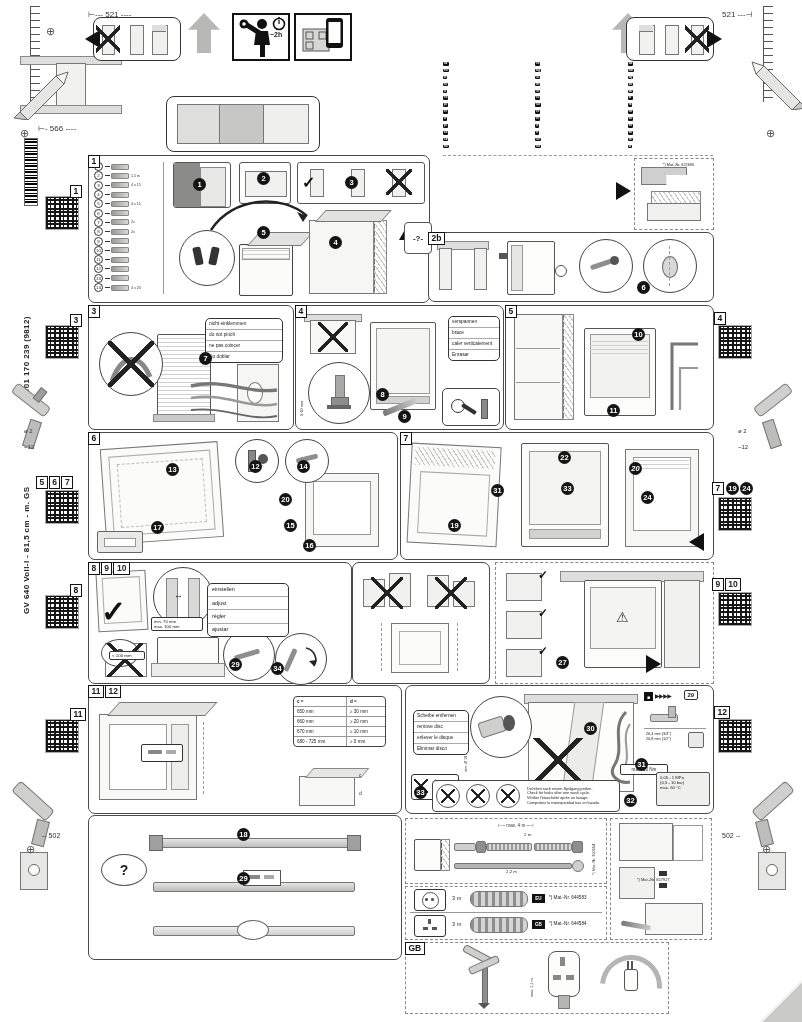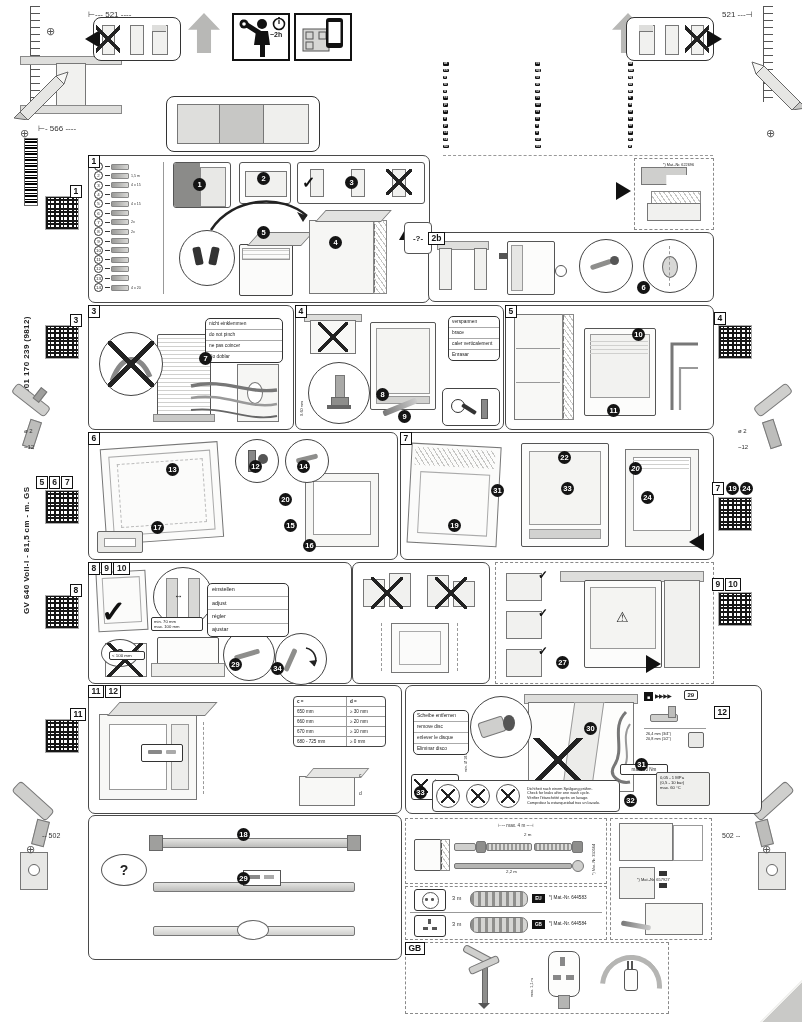--- a/index.html
+++ b/index.html
@@ -917,21 +917,21 @@
         </div>
     </div>
     <div class="abs" style="left:206px;top:82px;width:92px;height:40px;">
       <div class="cab" style="left:4px;top:8px;width:54px;height:28px;background:#f8f8f6;"></div>
       <div class="abs" style="left:10px;top:0;width:54px;height:8px;background:#e6e6e4;border:.8px solid #888;transform:skewX(-40deg);transform-origin:left bottom;"></div>
       <div class="dim" style="left:64px;top:4px;font-size:5px;">c</div>
       <div class="dim" style="left:64px;top:22px;font-size:5px;">d</div>
     </div>
   </div>
 
-  <div class="panel" style="left:405px;top:685px;width:307px;height:127px;padding-left:48px;">
+  <div class="panel" style="left:405px;top:685px;width:307px;height:127px;">
     <div class="box-lines" style="left:7px;top:24px;width:54px;">
 
     <div>Scheibe entfernen</div>
         <div>remove disc</div>
         <div>enlever le disque</div>
         <div>Eliminar disco</div>
       </div>
     <div class="cdet" style="left:64px;top:10px;width:60px;height:60px;">
       <div class="abs" style="left:8px;top:22px;width:24px;height:14px;background:#cfcfcd;border:.8px solid #777;border-radius:3px;transform:rotate(-18deg);"></div>
       <div class="abs" style="left:32px;top:18px;width:12px;height:16px;background:#555;border-radius:50%;"></div>

